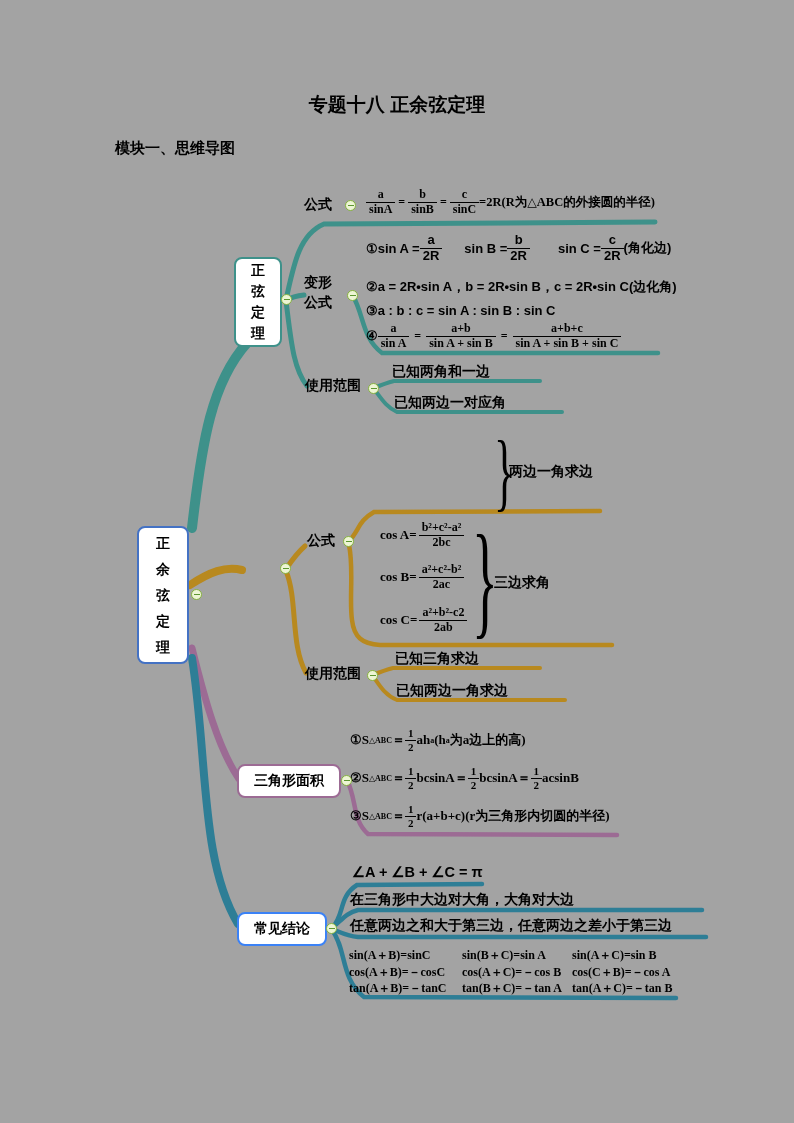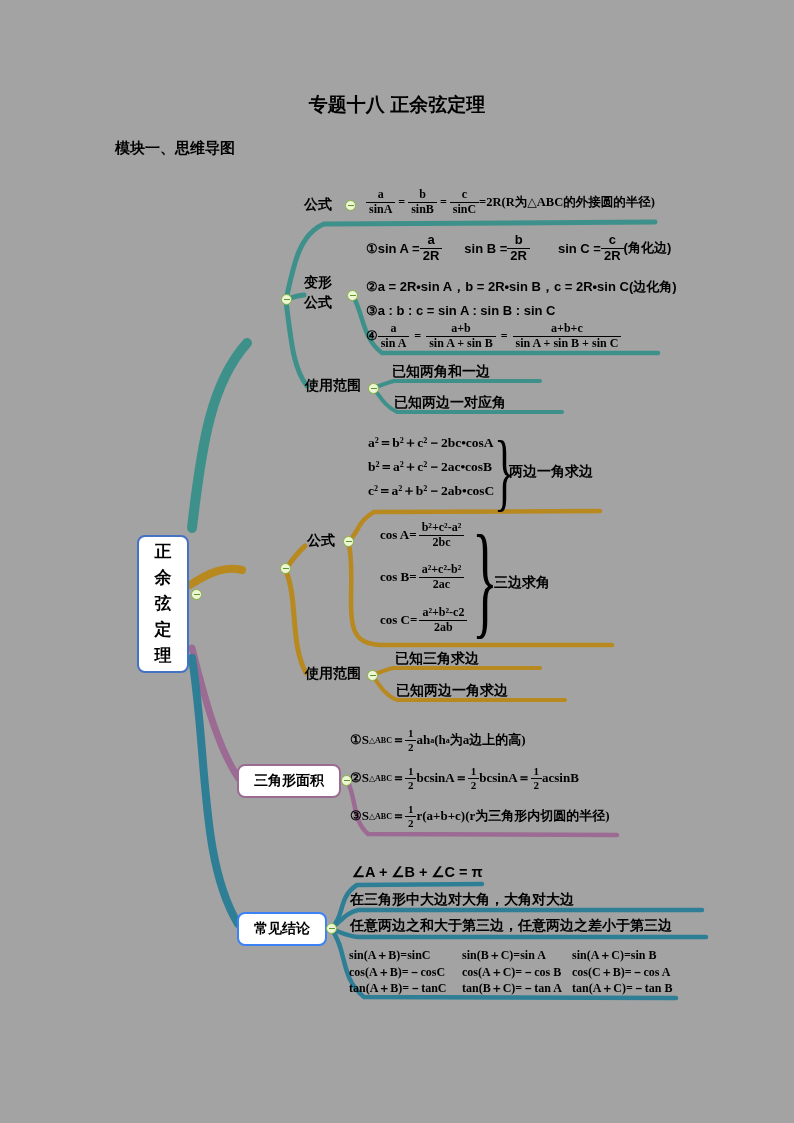--- a/index.html
+++ b/index.html
@@ -58,25 +58,28 @@
       <path stroke="#2E7E96" stroke-width="4.5" d="M 332,928 C 345,915 338,897 357,885 L 482,884"></path>
       <path stroke="#2E7E96" stroke-width="4.5" d="M 332,928 C 342,920 346,913 358,910 L 702,910"></path>
       <path stroke="#2E7E96" stroke-width="4.5" d="M 332,929 C 342,933 347,936 358,937 L 706,937"></path>
       <path stroke="#2E7E96" stroke-width="4.5" d="M 332,930 C 347,950 340,978 364,997 L 676,998"></path>
     </g>
   </svg>
 
   <div class="abs page-title">专题十八 正余弦定理</div>
   <div class="abs module-heading">模块一、思维导图</div>
 
-  <div class="node" style="left:137px;top:526px;width:52px;height:138px;border:2.5px solid #4472C4;font-size:17px;margin-top:9px;">
+  <div class="node" style="left:137px;top:526px;width:52px;height:138px;border:2.5px solid #4472C4;font-size:14px;">
     <span class="vtext" style="width:18px;line-height:26px;">正余弦定理</span>
   </div>
   <div class="minus" style="left:191px;top:589px;"></div>
 
+  <div class="node" style="left:234px;top:257px;width:48px;height:90px;border:2px solid #3E918A;font-size:14px;">
+    <span class="vtext" style="width:15px;line-height:21px;">正弦定理</span>
+  </div>
   <div class="minus" style="left:281px;top:294px;"></div>
 
   <div class="abs lbl" style="left:304px;top:196px;">公式</div>
   <div class="minus" style="left:345px;top:200px;"></div>
 
   <div class="abs row math" style="left:366px;top:188px;font-size:12px;">
     <span class="frac">
         <span class="fn">a</span>
         <span class="fd">sinA</span>
       </span>
@@ -136,25 +139,20 @@
       </span>
   </div>
 
   <div class="abs lbl" style="left:305px;top:377px;">使用范围</div>
   <div class="minus" style="left:368px;top:383px;"></div>
   <div class="abs lbl" style="left:392px;top:363px;">已知两角和一边</div>
   <div class="abs lbl" style="left:394px;top:394px;">已知两边一对应角</div>
 
   <div class="minus" style="left:280px;top:563px;"></div>
 
-  <div class="abs math" style="left:368px;top:431px;font-size:13.5px;line-height:24px;z-index:4;">
-    <div>a²＝b²＋c²－2bc•cosA</div>
-    <div>b²＝a²＋c²－2ac•cosB</div>
-    <div>c²＝a²＋b²－2ab•cosC</div>
-  </div>
   <div class="brace" style="left:494px;top:429px;font-size:86px;line-height:84px;transform:scaleX(.5);transform-origin:left center;">}</div>
   <div class="abs lbl" style="left:509px;top:463px;">两边一角求边</div>
 
   <div class="abs lbl" style="left:307px;top:532px;">公式</div>
   <div class="minus" style="left:343px;top:536px;"></div>
 
   <div class="abs row math" style="left:380px;top:521px;font-size:12px;">
     <span style="font-size:13px;margin-right:2px;">cos A=</span>
     <span class="frac">
         <span class="fn">b²+c²-a²</span>

